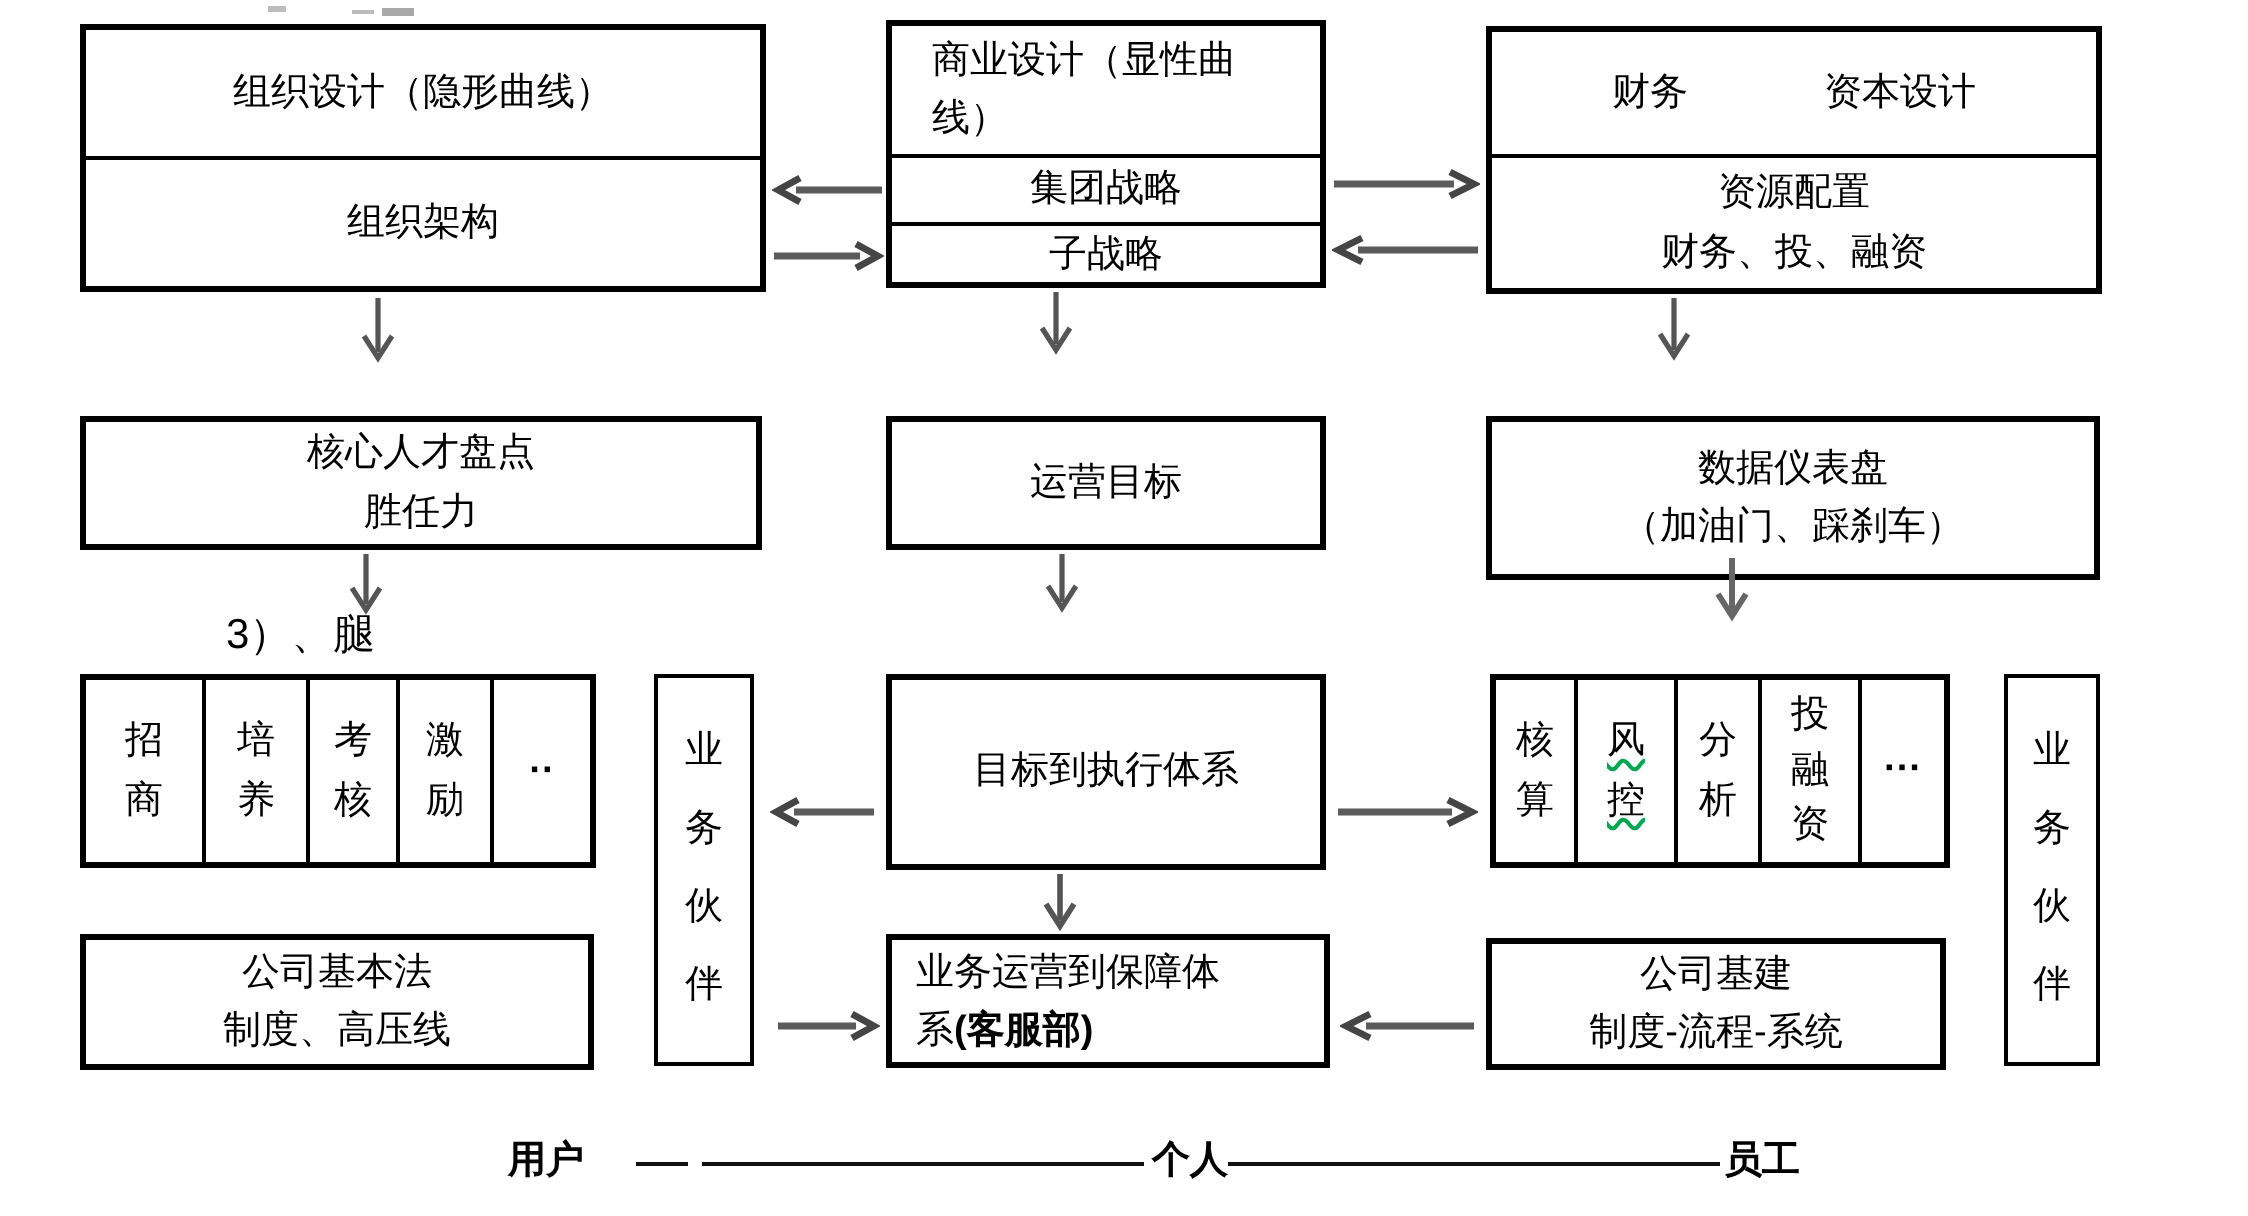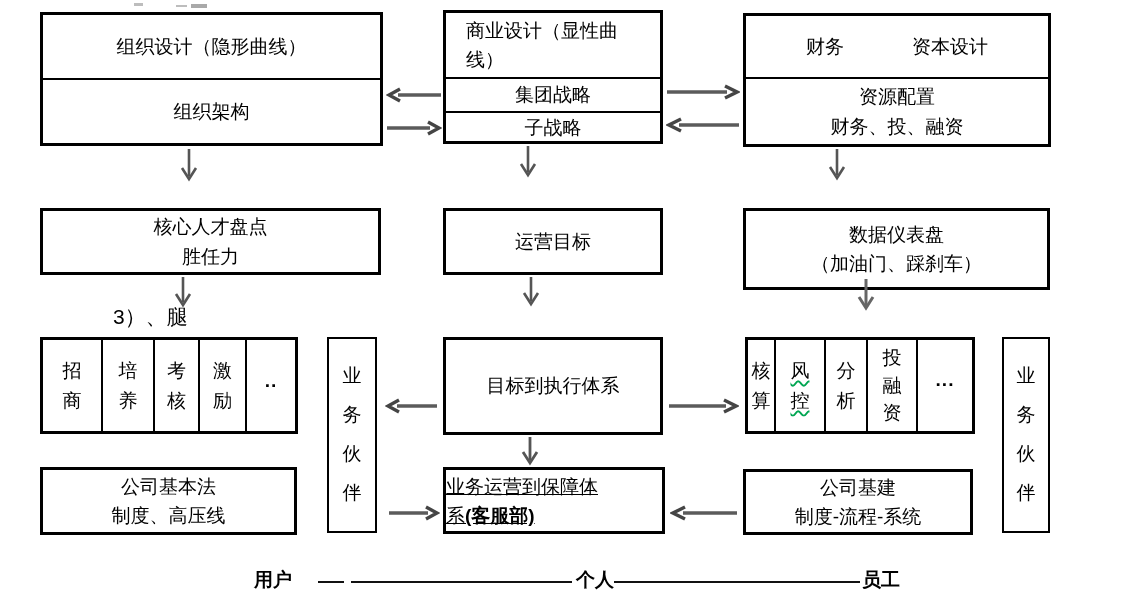--- a/index.html
+++ b/index.html
@@ -109,21 +109,21 @@
 
   <div class="box partner" style="left:327px;top:337px;width:50px;height:196px;">
     <span class="vstack">业务伙伴</span>
   </div>
 
   <div class="box" style="left:443px;top:337px;width:220px;height:98px;">
     <div class="cell">目标到执行体系</div>
   </div>
 
   <div class="box seg" style="left:745px;top:337px;width:230px;height:97px;">
-    <div class="scell" style="width:28px;">
+    <div class="scell" style="width:41px;">
         <span class="vstack">核算</span>
       </div>
     <div class="scell" style="width:50px;">
         <span class="vstack wavy">风控</span>
       </div>
     <div class="scell" style="width:42px;justify-content:center;">
         <span class="vstack">分析</span>
       </div>
     <div class="scell" style="width:50px;">
         <span class="vstack tight">投融资</span>
@@ -138,21 +138,21 @@
   </div>
 
   <div class="box" style="left:40px;top:467px;width:257px;height:68px;">
     <div class="cell two-line">
       <div>公司基本法</div>
       <div>制度、高压线</div>
     </div>
   </div>
 
   <div class="box" style="left:443px;top:467px;width:222px;height:67px;">
-    <div class="cell left two-line" style="align-items:flex-start;padding:2px 0;text-decoration:underline;">
+    <div class="cell left two-line" style="align-items:flex-start;padding:2px 12px;">
       <div>业务运营到保障体</div>
       <div><span>系</span><span class="boldpart">(客服部)</span></div>
     </div>
   </div>
 
   <div class="box" style="left:743px;top:469px;width:230px;height:66px;">
     <div class="cell two-line">
       <div>公司基建</div>
       <div>制度-流程-系统</div>
     </div>

